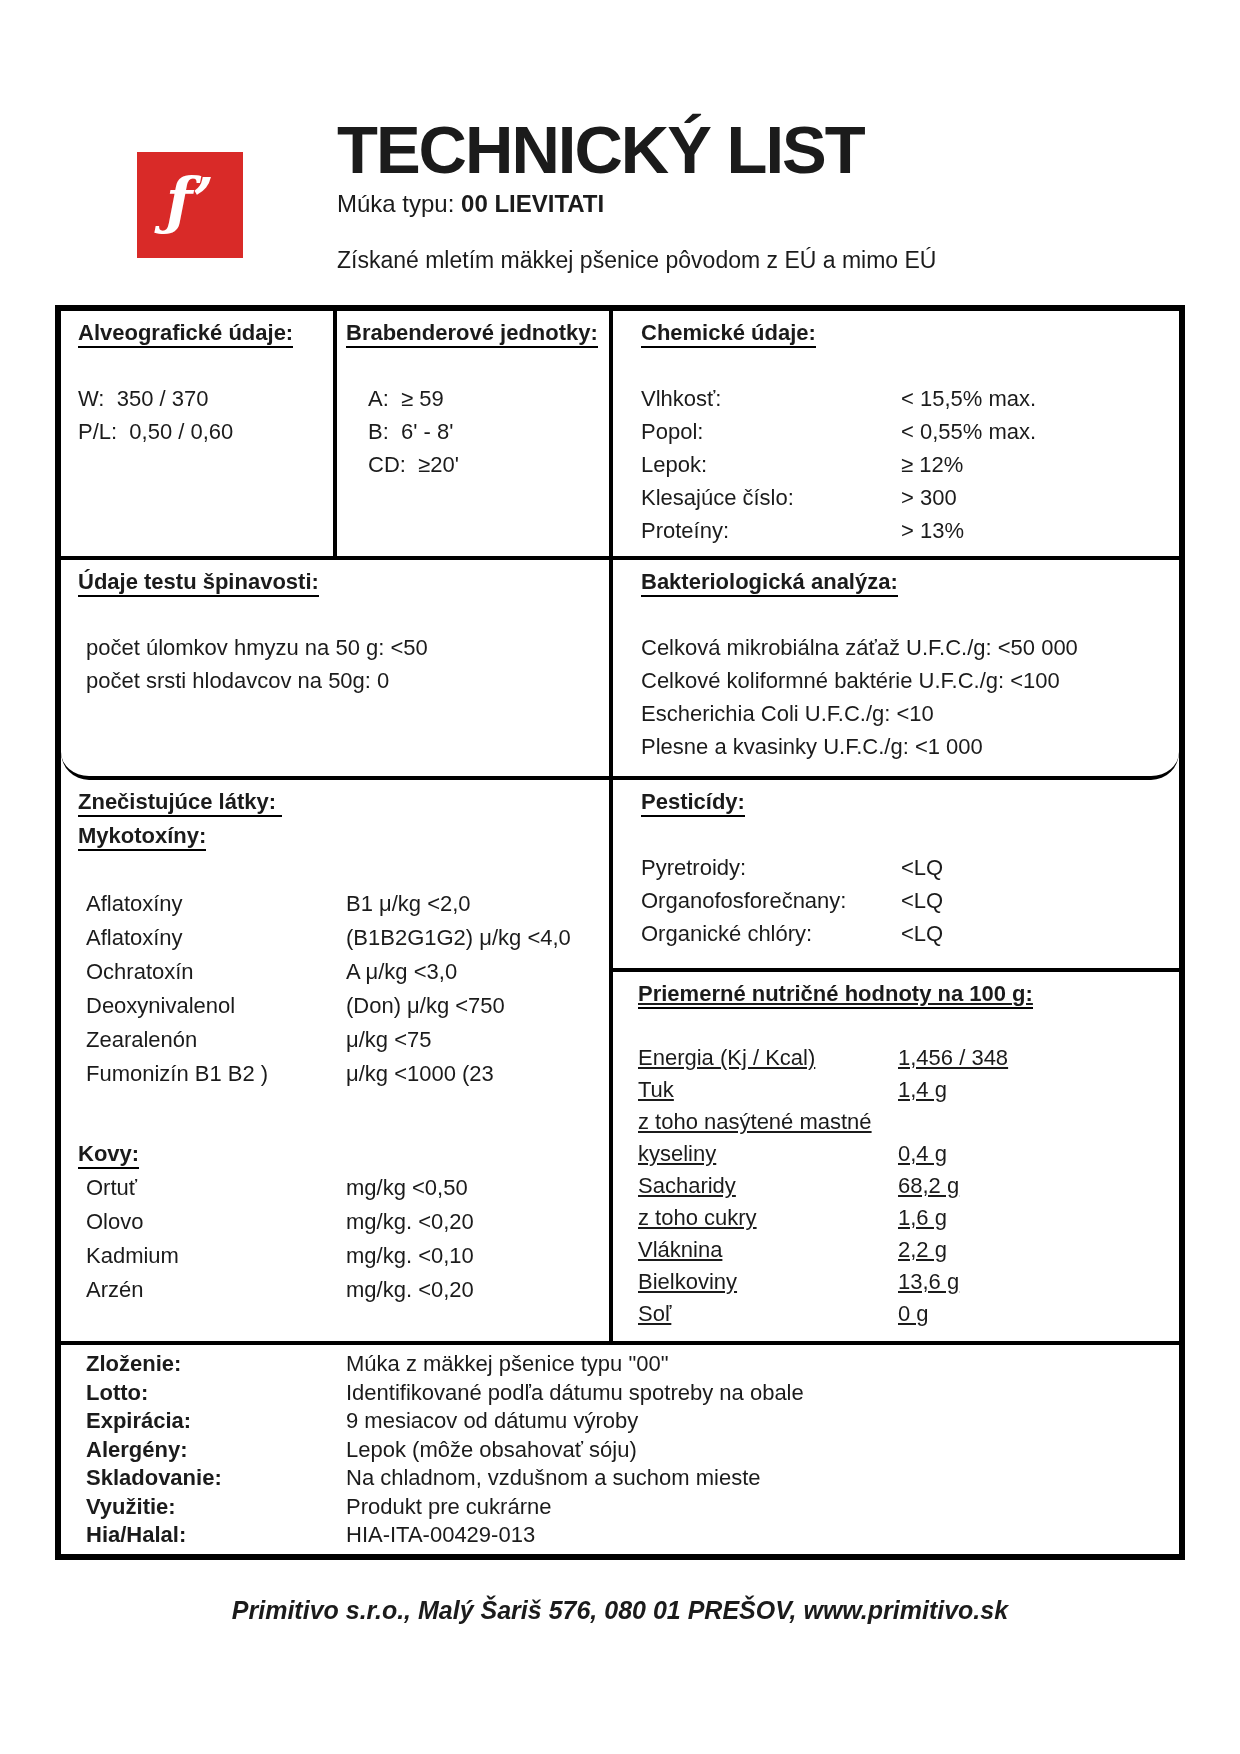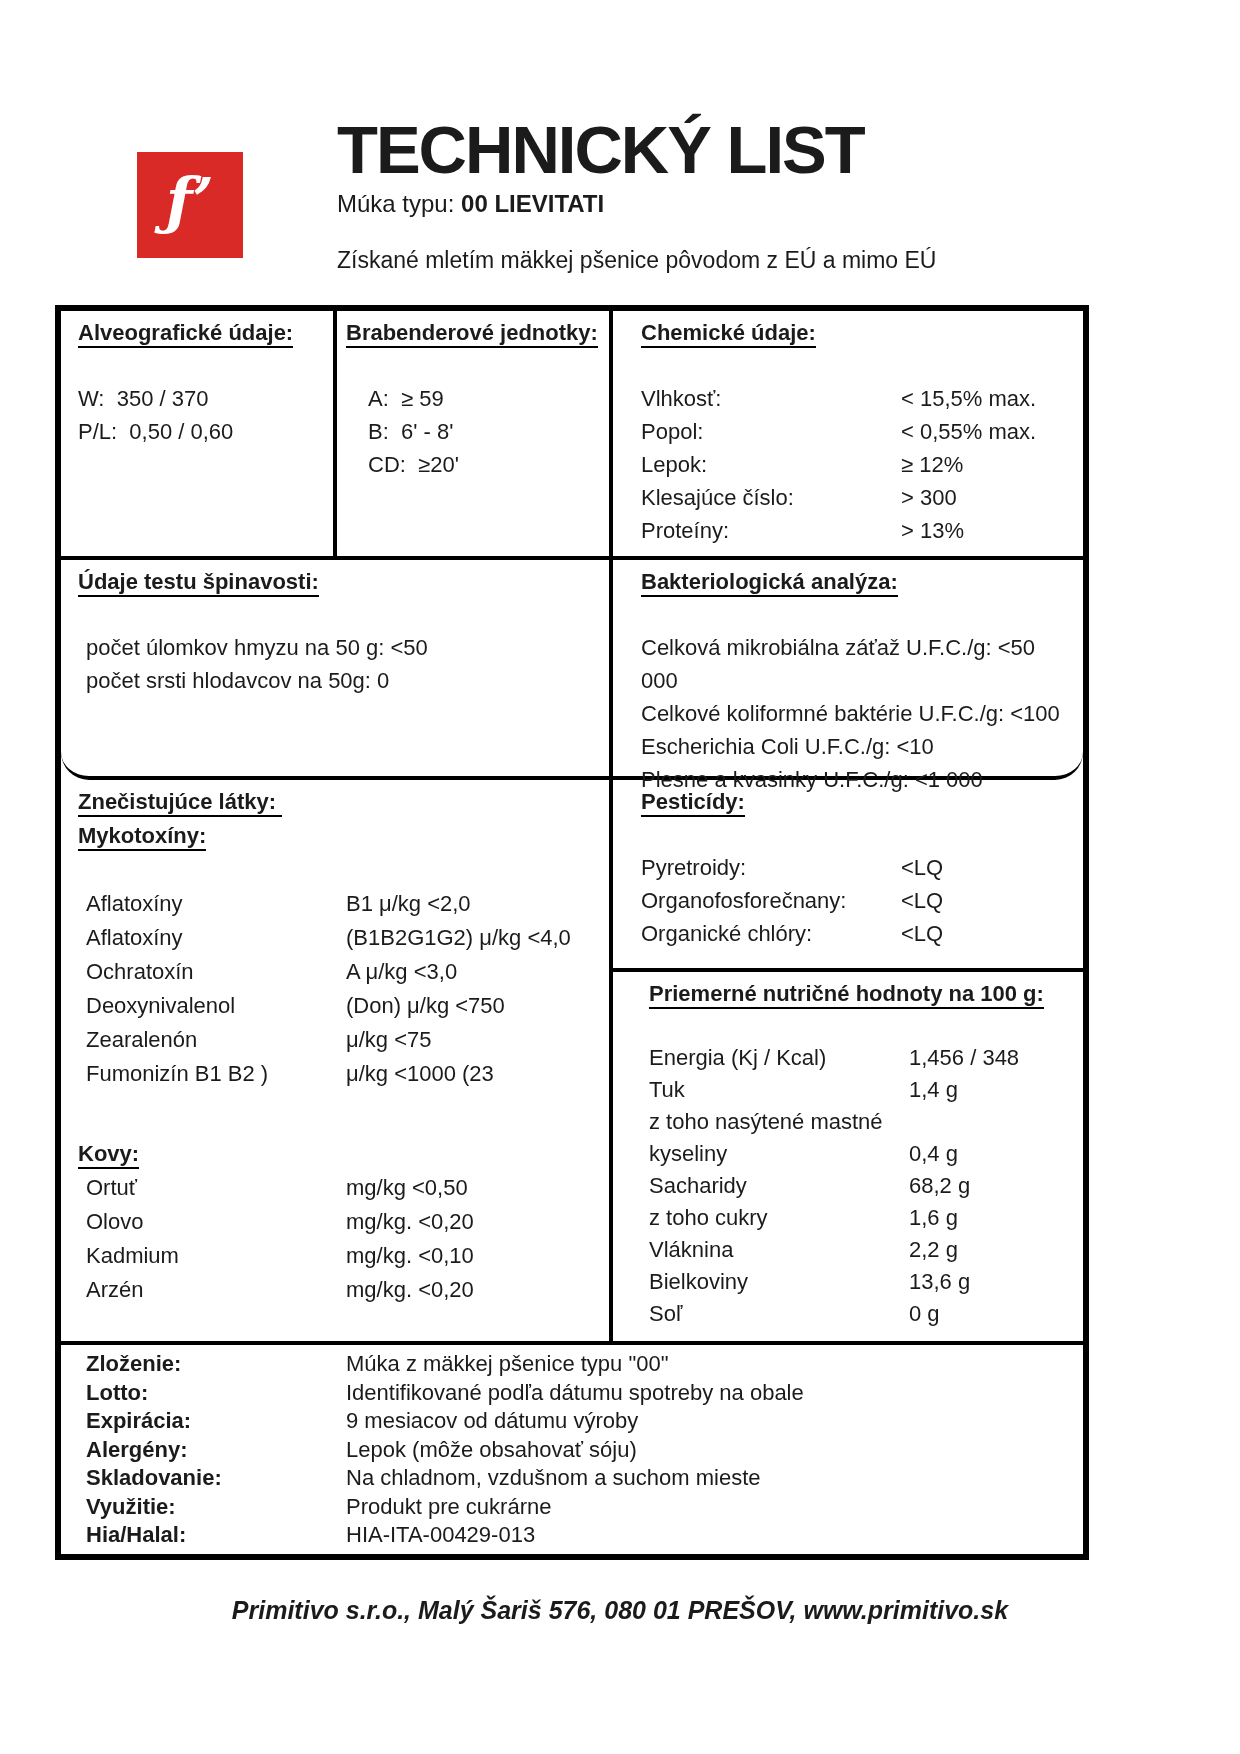--- a/index.html
+++ b/index.html
@@ -39,40 +39,40 @@
     white-space: nowrap;
   }
   .subtitle-line1 { font-size: 24px; line-height: 31px; white-space: pre-wrap; }
   .subtitle-line1 b { font-weight: 700; }
   .subtitle-line2 { font-size: 23px; line-height: 31px; white-space: pre-wrap; margin-top: 26px; }
 
   
   .doc-table {
     position: absolute;
     left: 55px; top: 305px;
-    width: 1034px; height: 1255px;
+    width: 1130px; height: 1255px;
     border: 6px solid #000;
     display: flex;
     flex-direction: column;
     font-size: 22px;
   }
   .t-row { display: flex; width: 100%; }
   .row-1 { height: 249px; border-bottom: 4px solid #000; }
   .row-2 { height: 220px; border-bottom: 4px solid #000; border-radius: 28px; }
   .row-3 { height: 565px; border-bottom: 4px solid #000; }
   .row-4 { flex: 1; }
 
   .cell { padding: 5px 10px 0 17px; line-height: 33px; }
   .cell-a { width: 276px; border-right: 4px solid #000; }
   .cell-b { width: 276px; border-right: 4px solid #000; padding-left: 9px; }
   .cell-left  { width: 552px; border-right: 4px solid #000; }
   .cell-right { flex: 1; padding-left: 28px; }
   .right-stack { flex: 1; display: flex; flex-direction: column; }
   .sub-pesticides { height: 192px; border-bottom: 4px solid #000; padding: 5px 10px 0 28px; line-height: 33px; }
-  .sub-nutrition  { flex: 1; padding: 6px 10px 0 36px; line-height: 32px; }
+  .sub-nutrition  { flex: 1; padding: 6px 10px 0 25px; line-height: 32px; text-decoration: underline; }
 
   .heading {
     font-weight: 700;
     white-space: pre-wrap;
   }
   .heading > span { border-bottom: 2.5px solid #000; padding-bottom: 1px; }
   .gap-after { margin-bottom: 33px; }
   .gap-after-32 { margin-bottom: 32px; }
   .gap-after-34 { margin-bottom: 34px; }
 

